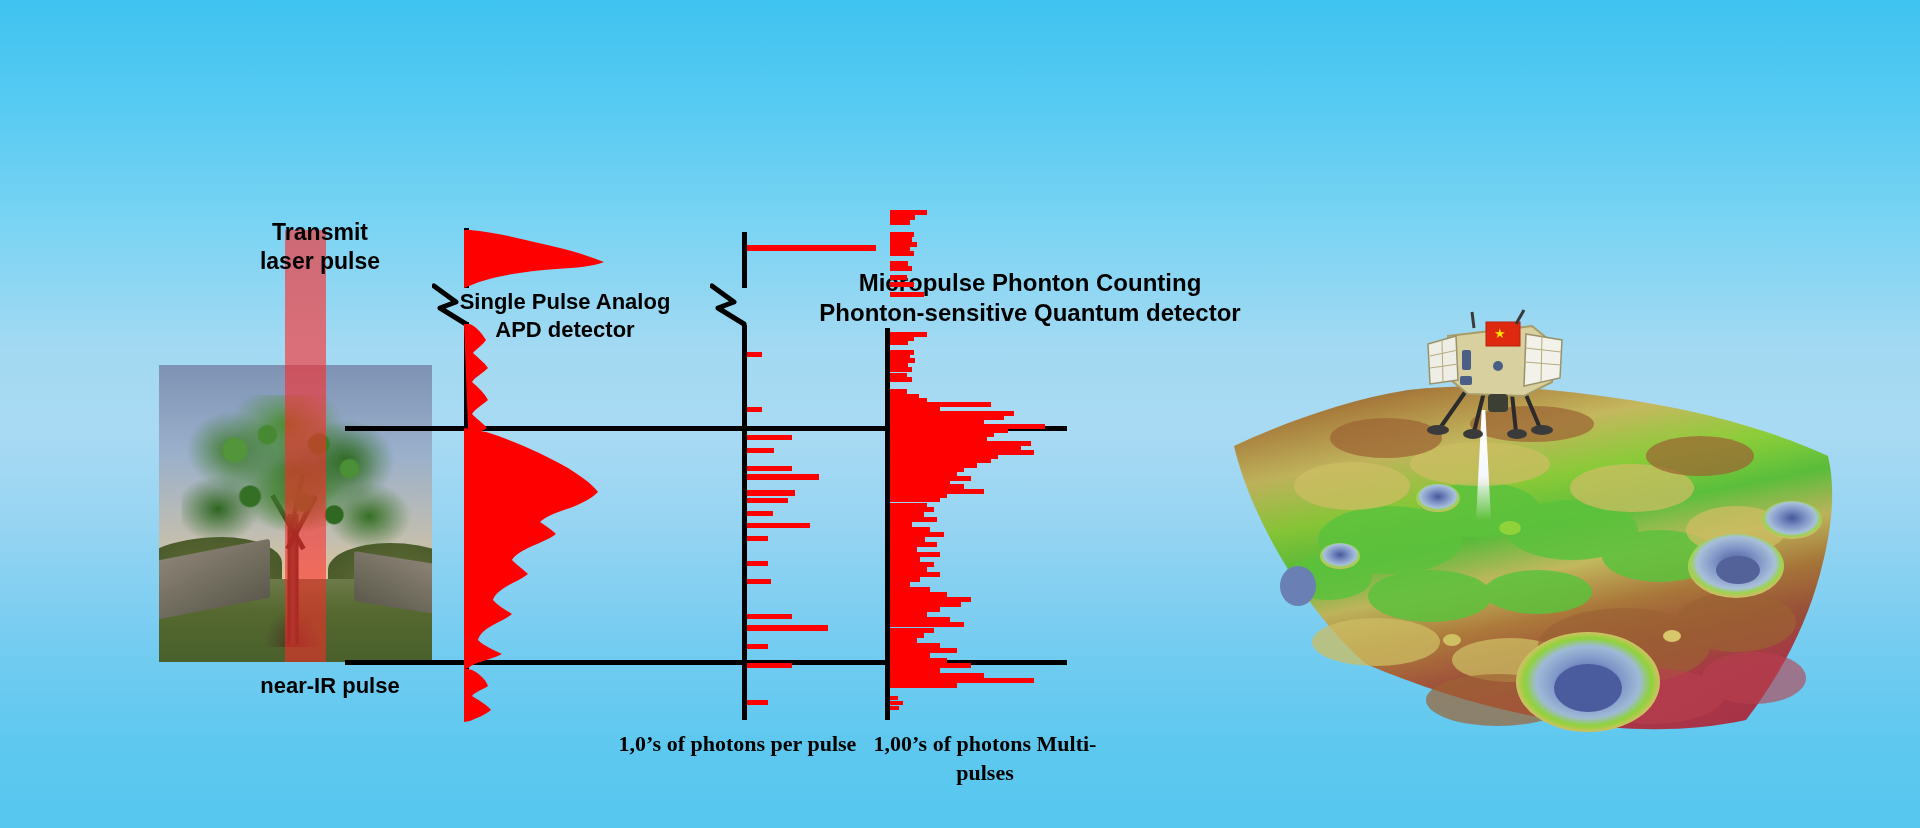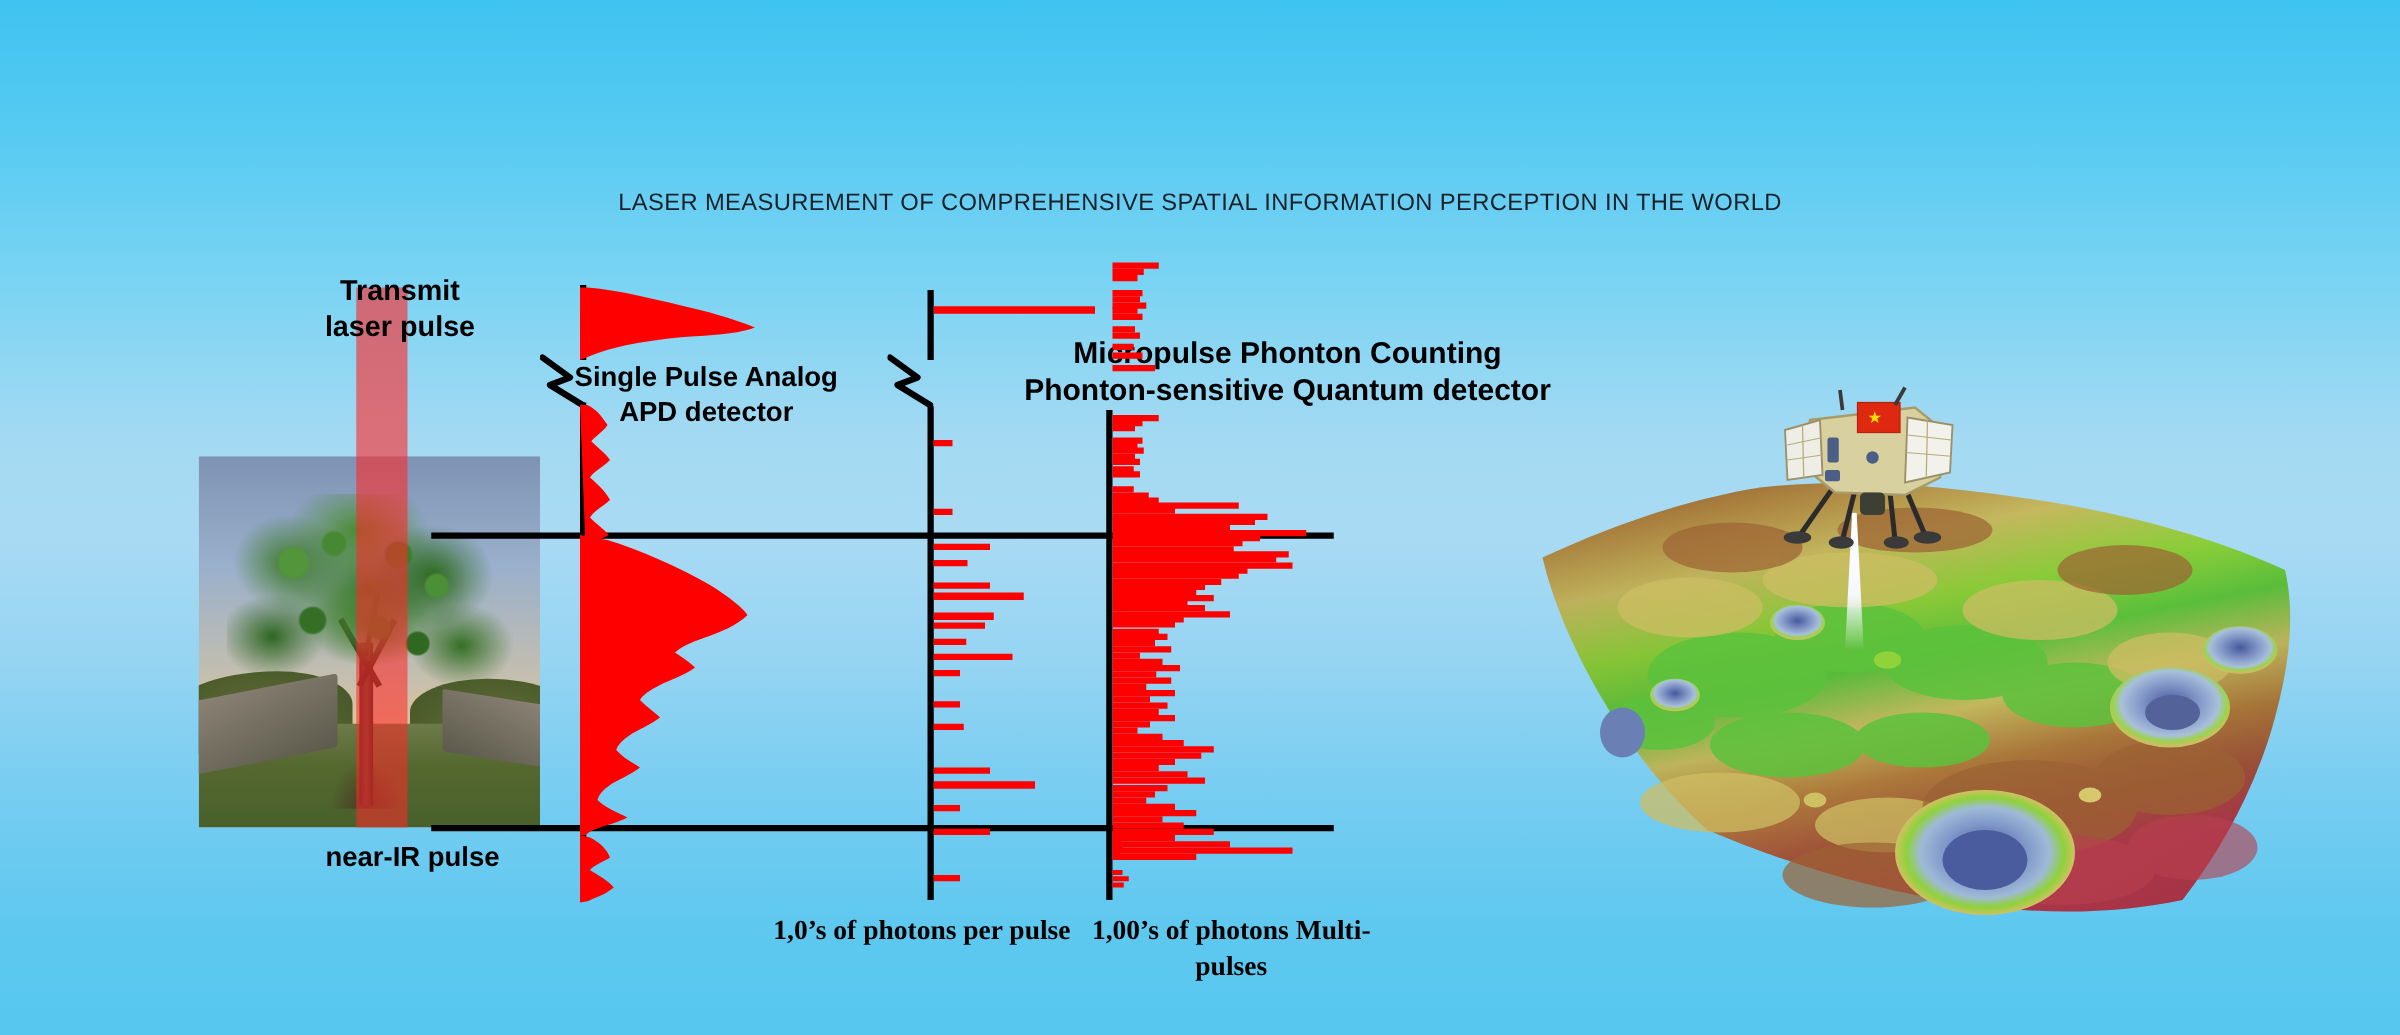--- a/index.html
+++ b/index.html
@@ -120,21 +120,20 @@
   .hline{position:absolute;height:5px;background:#000;}
 
   .zig{position:absolute;}
   .bar{position:absolute;background:#fe0000;}
 </style>
 </head>
 <body>
 
 <div id="stage">
 
-  <div id="subtitle">LASER MEASUREMENT OF COMPREHENSIVE SPATIAL INFORMATION PERCEPTION IN THE WORLD</div>
 
   <div id="photo">
     <div class="sky2"></div>
     <div class="hillL"></div>
     <div class="hillR"></div>
     <div class="ground"></div>
     <div class="wallL"></div>
     <div class="wallR"></div>
     <div class="trunkflare"></div>
     <div class="trunk"></div>

